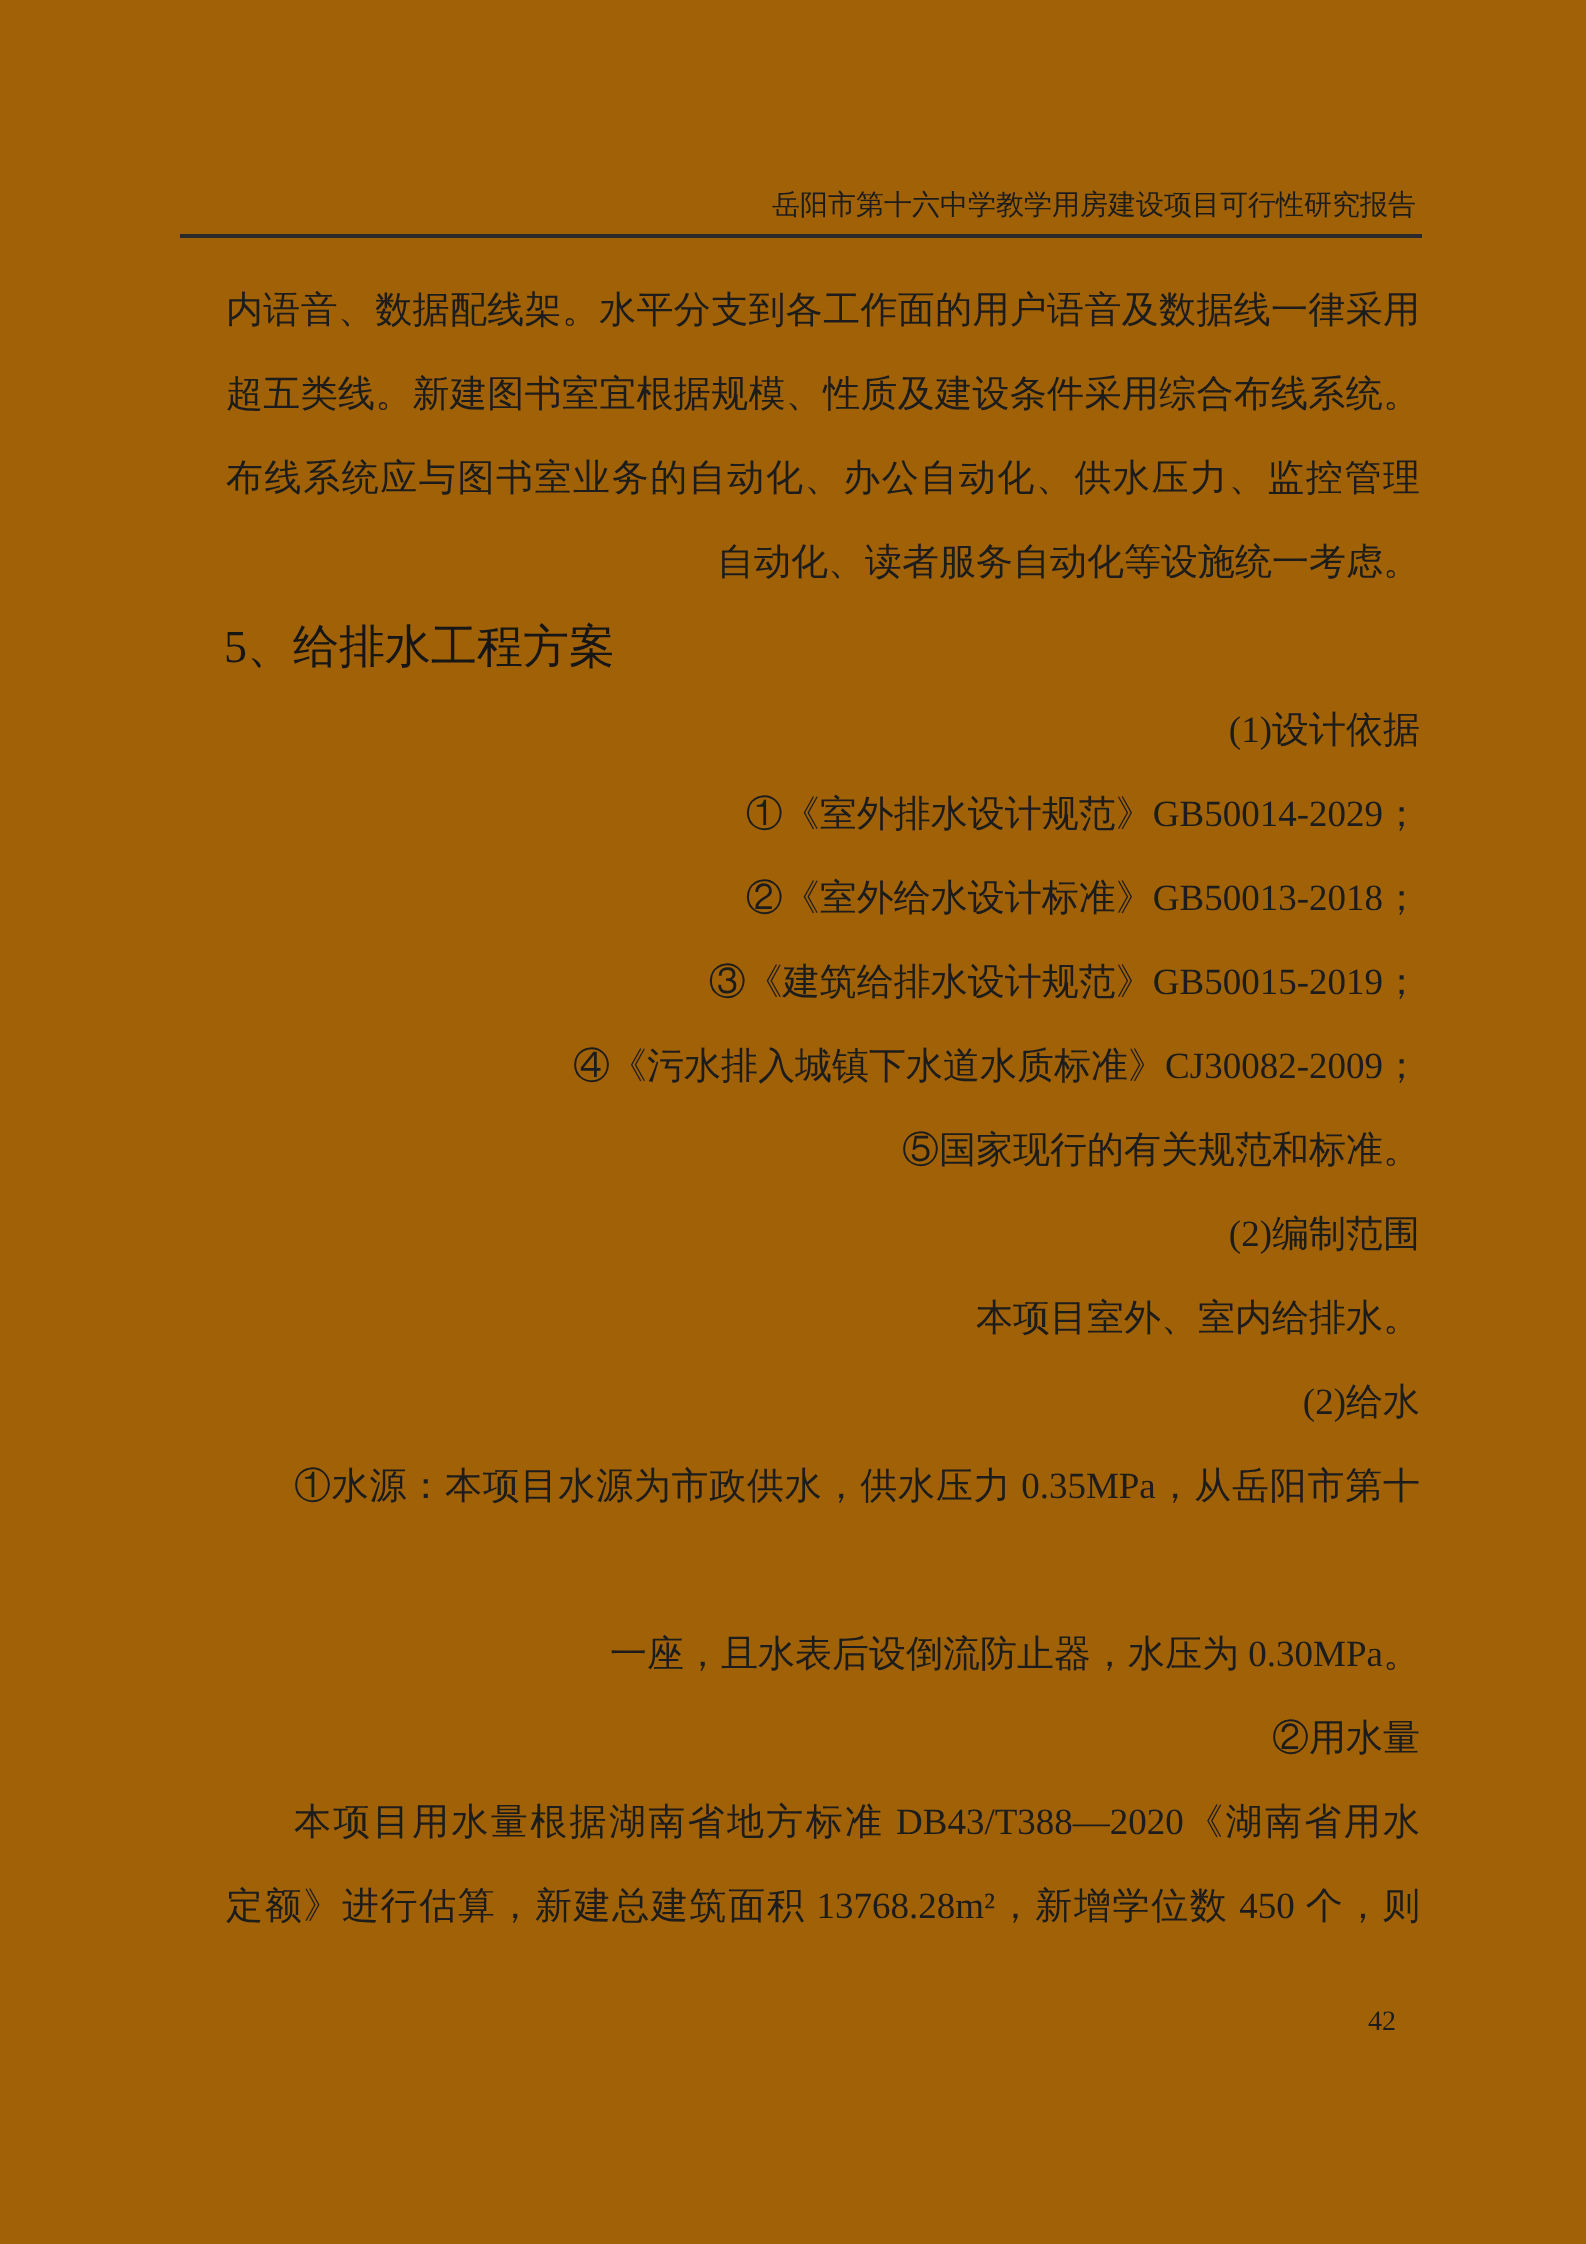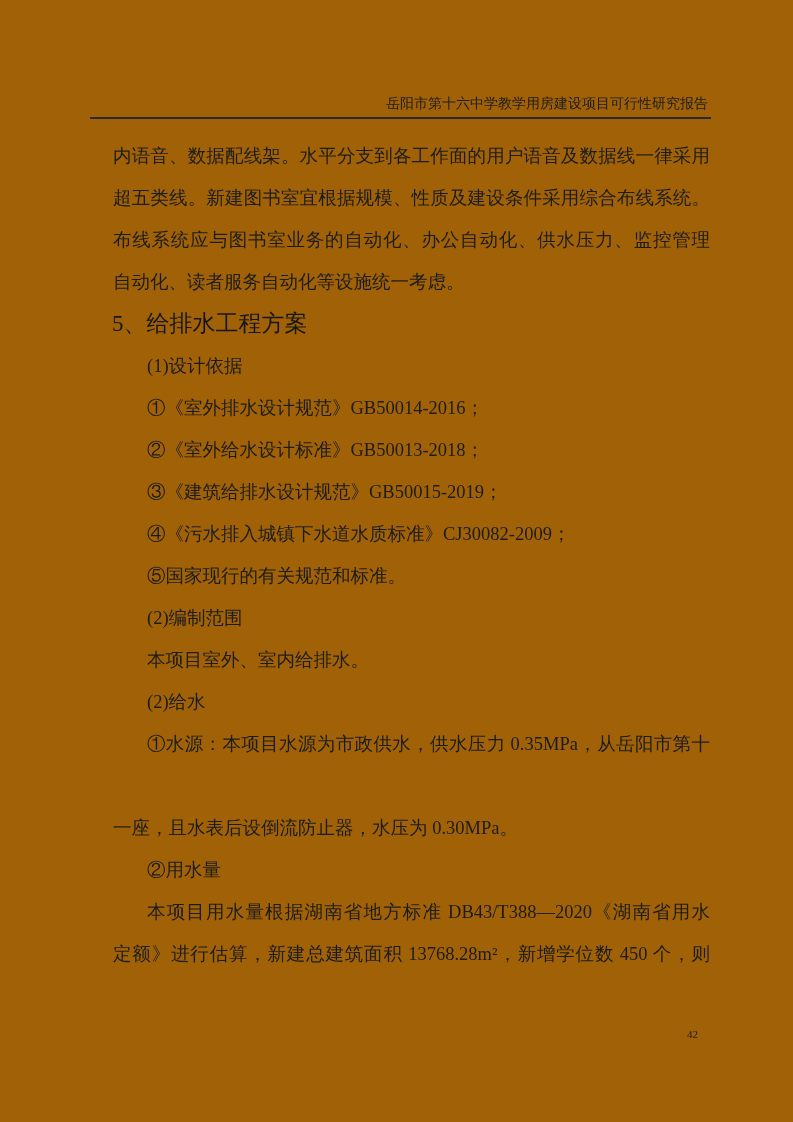--- a/index.html
+++ b/index.html
@@ -34,62 +34,62 @@
     border-top: 2px solid #2a2a2a;
   }
   .bline {
     position: absolute;
     left: 113px;
     width: 597px;
     font-size: 18.5px;
     line-height: 26px;
     color: #1c1c1c;
   }
-  .nowrapline { white-space: nowrap; }
+  .nowrapline { white-space: nowrap; text-align: right; }
   .just {
     text-align: justify;
     text-align-last: justify;
   }
   .ind { text-indent: 34px; }
   .heading {
     position: absolute;
     left: 112px;
     width: 600px;
     font-size: 23px;
     line-height: 28px;
     font-weight: normal;
     white-space: nowrap;
     color: #161616;
   }
   .page-number {
     position: absolute;
-    top: 1028px;
+    top: 1004px;
     right: 95px;
-    font-size: 11px;
+    font-size: 14px;
     color: #1c1c1c;
     margin-left: 28px;
   }
 </style>
 </head>
 <body>
 
 <div class="page">
 
   <div class="header-title">岳阳市第十六中学教学用房建设项目可行性研究报告</div>
   <div class="header-rule"></div>
 
   <div class="bline just" style="top:143px">内语音、数据配线架。水平分支到各工作面的用户语音及数据线一律采用</div>
   <div class="bline just" style="top:185px">超五类线。新建图书室宜根据规模、性质及建设条件采用综合布线系统。</div>
   <div class="bline just" style="top:227px">布线系统应与图书室业务的自动化、办公自动化、供水压力、监控管理</div>
   <div class="bline nowrapline" style="top:269px">自动化、读者服务自动化等设施统一考虑。</div>
 
   <div class="heading" style="top:310px">5、给排水工程方案</div>
 
   <div class="bline nowrapline ind" style="top:353px">(1)设计依据</div>
-  <div class="bline nowrapline ind" style="top:395px">①《室外排水设计规范》GB50014-2016；</div>
+  <div class="bline nowrapline ind" style="top:395px">①《室外排水设计规范》GB50014-2029；</div>
   <div class="bline nowrapline ind" style="top:437px">②《室外给水设计标准》GB50013-2018；</div>
   <div class="bline nowrapline ind" style="top:479px">③《建筑给排水设计规范》GB50015-2019；</div>
   <div class="bline nowrapline ind" style="top:521px">④《污水排入城镇下水道水质标准》CJ30082-2009；</div>
   <div class="bline nowrapline ind" style="top:563px">⑤国家现行的有关规范和标准。</div>
 
   <div class="bline nowrapline ind" style="top:605px">(2)编制范围</div>
   <div class="bline nowrapline ind" style="top:647px">本项目室外、室内给排水。</div>
 
   <div class="bline nowrapline ind" style="top:689px">(2)给水</div>
   <div class="bline just ind" style="top:731px">①水源：本项目水源为市政供水，供水压力 0.35MPa，从岳阳市第十</div>

